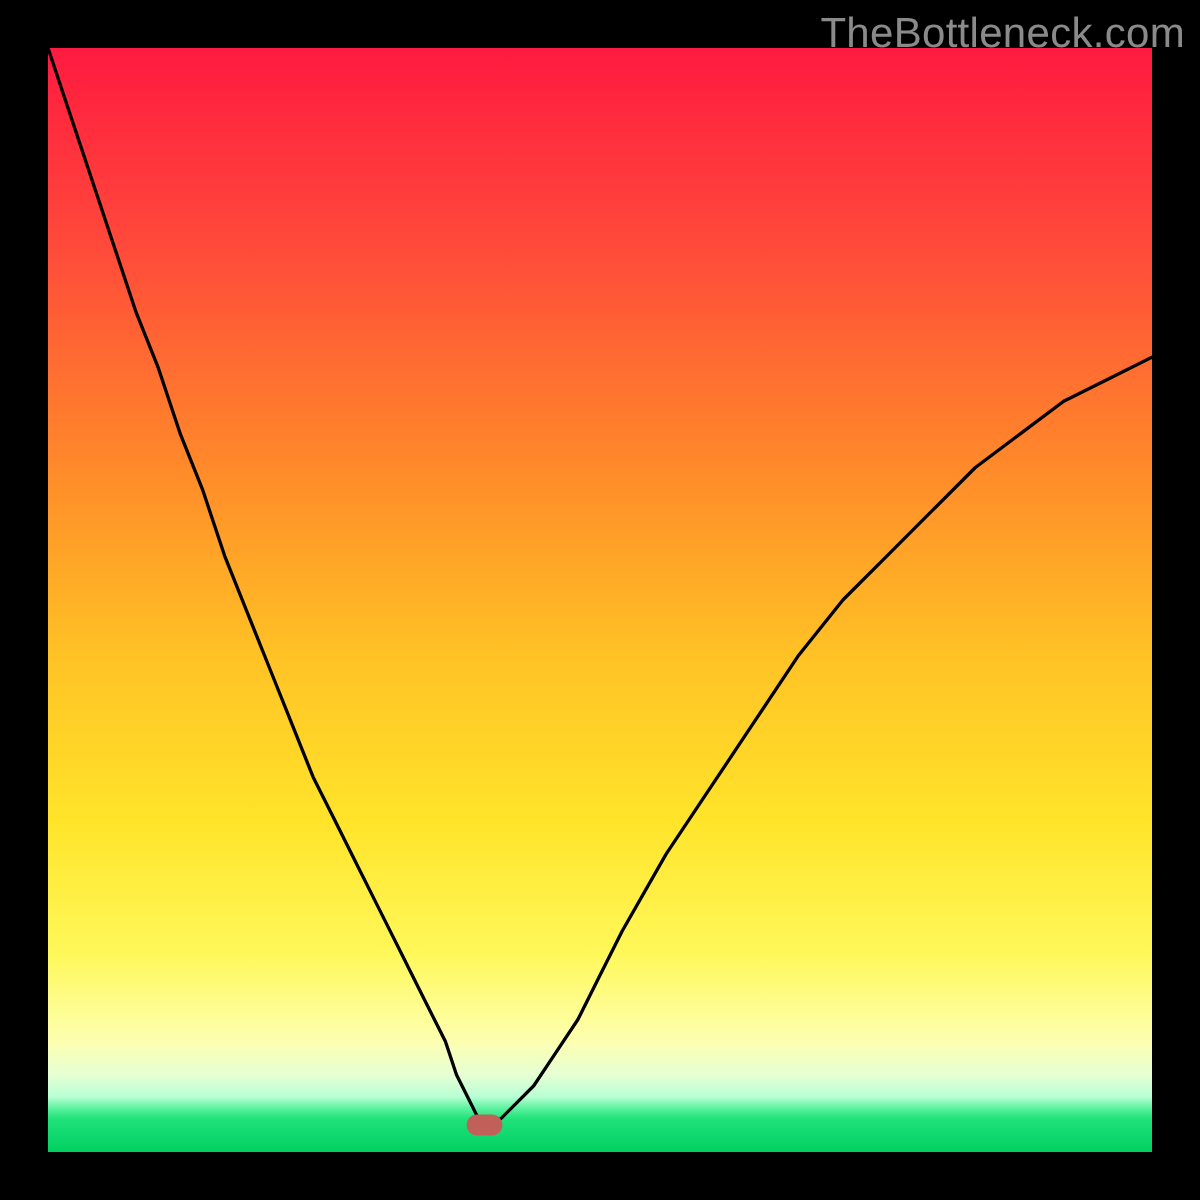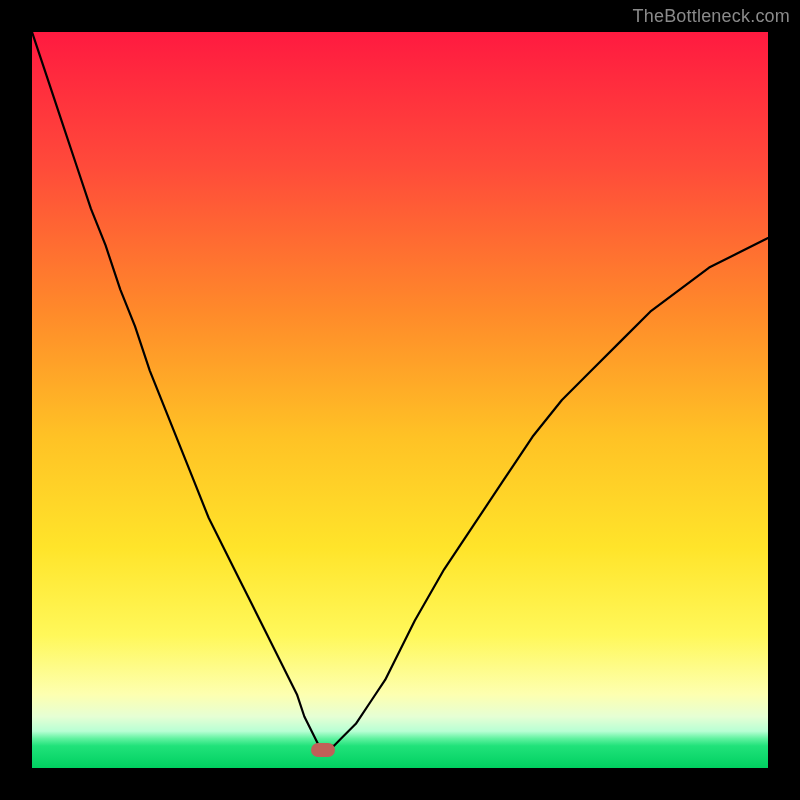--- a/index.html
+++ b/index.html
@@ -57,21 +57,21 @@
     height: 14px;
     background: #c06058;
     border-radius: 7px;
     transform: translate(-50%, -50%);
   }
   .watermark {
     position: absolute;
     top: 6px;
     right: 10px;
     color: #8a8a8a;
-    font-size: 18px;
+    font-size: 28px;
     letter-spacing: 0.2px;
     user-select: none;
   }
 </style>
 </head>
 <body>
 
 <div class="frame">
   <div class="plot-area">
     <div class="gradient"></div>

